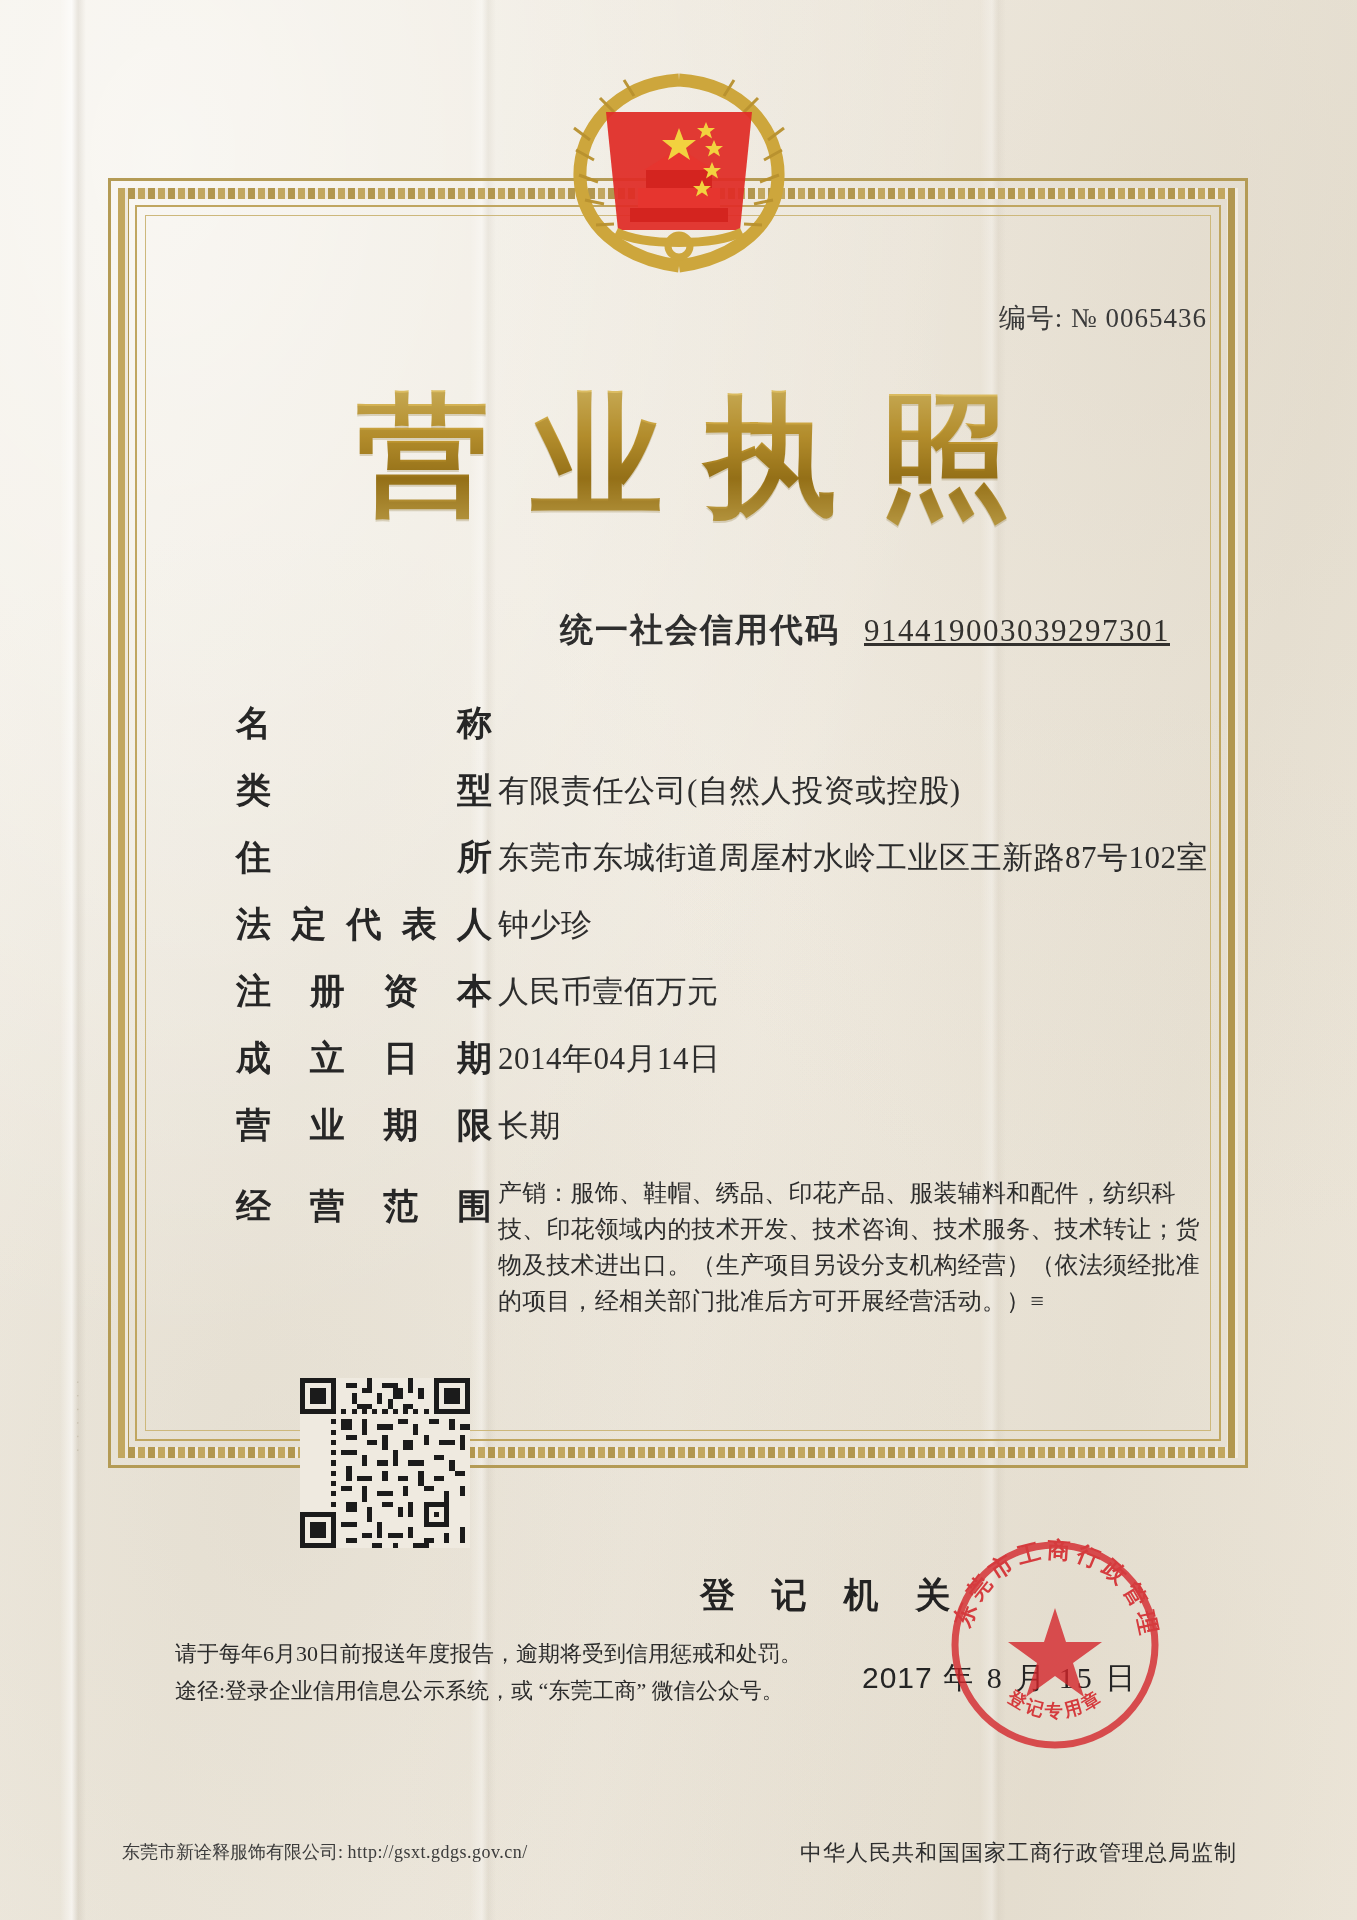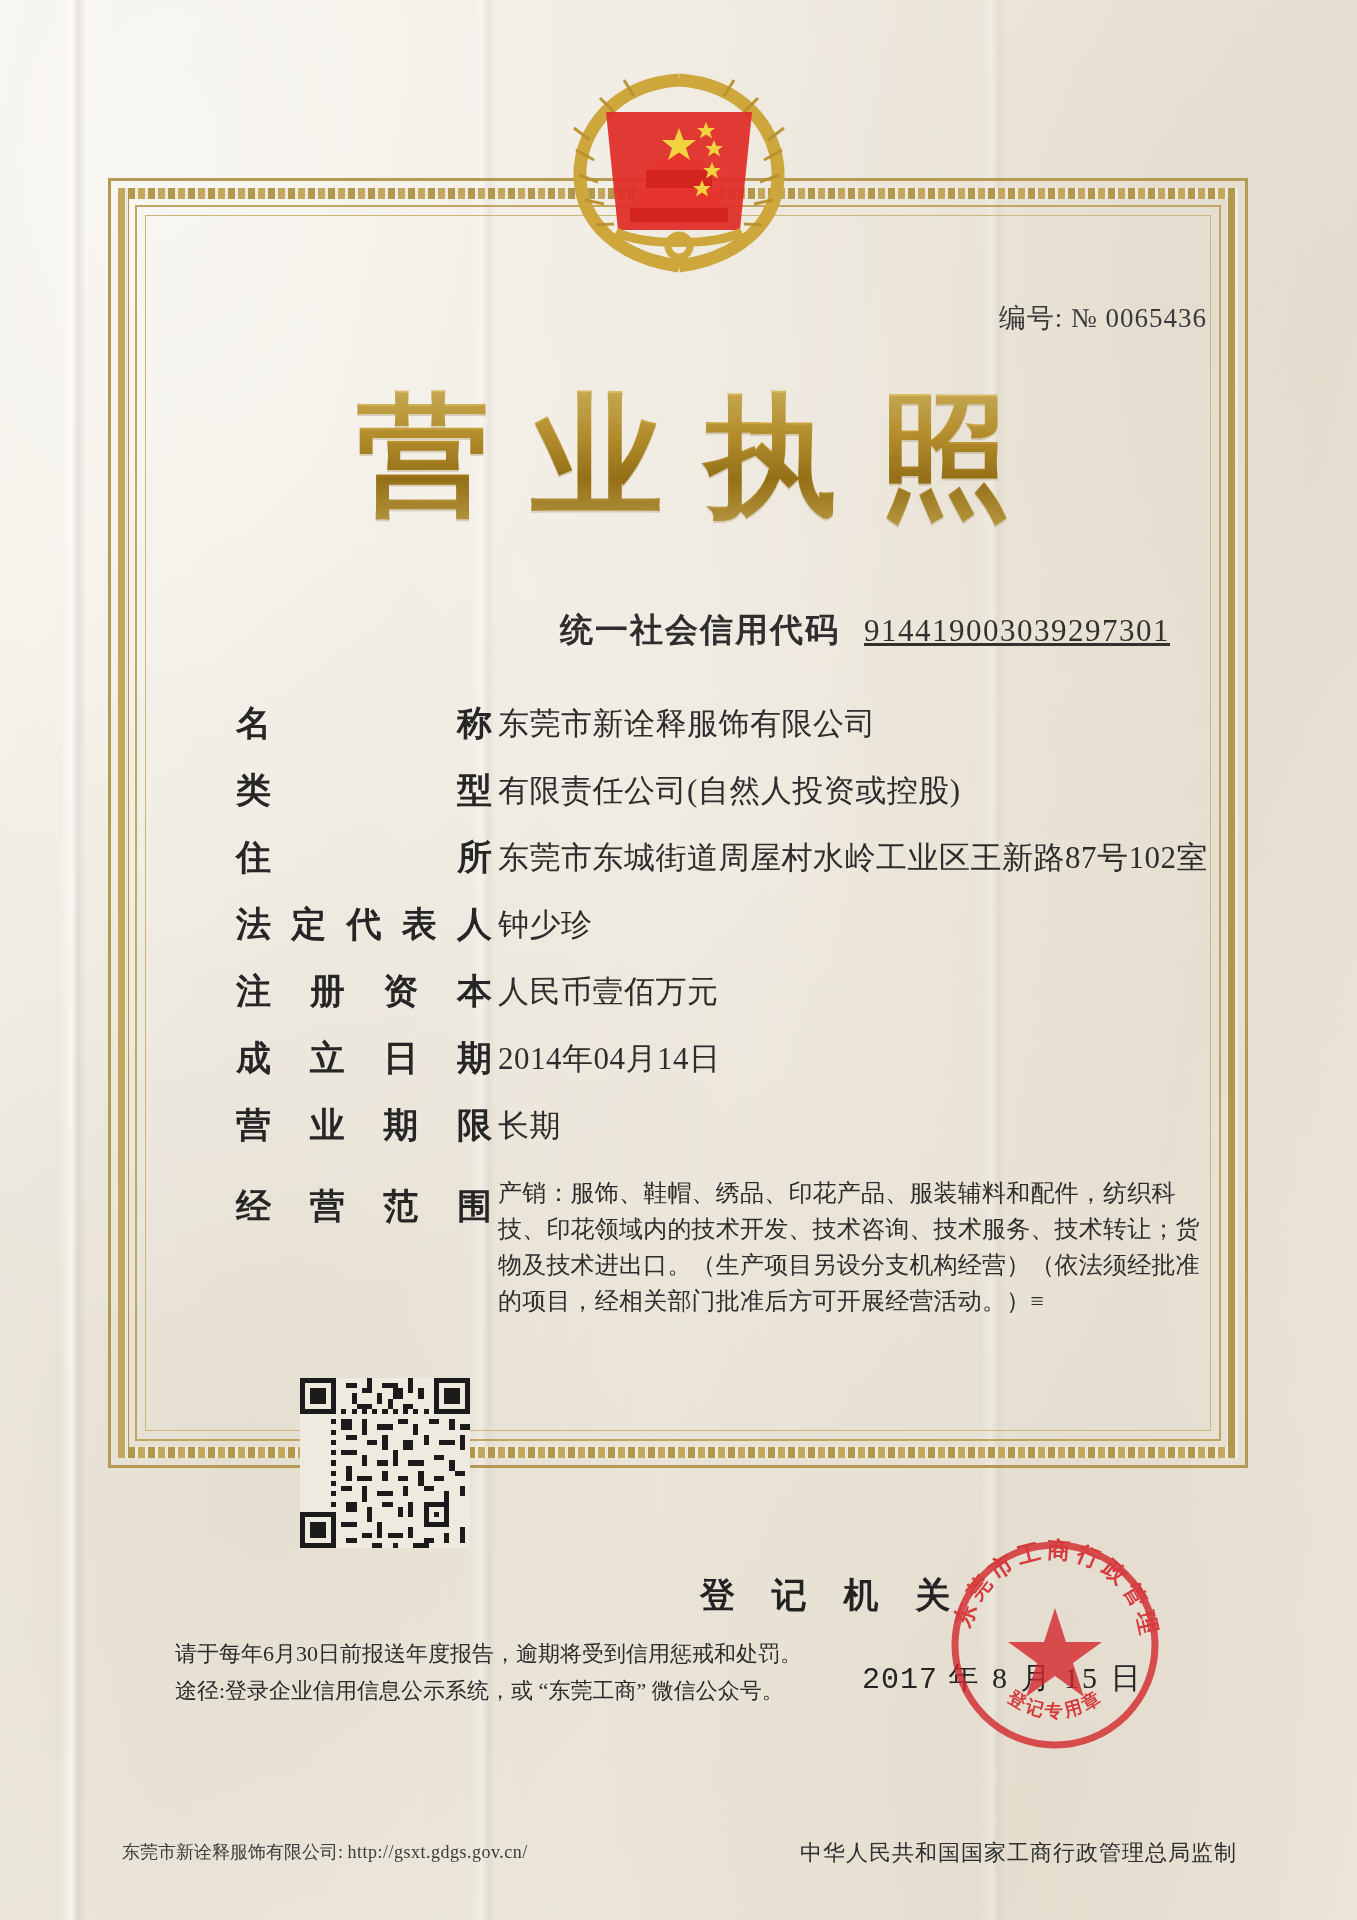--- a/index.html
+++ b/index.html
@@ -197,21 +197,21 @@
     color: #232323;
   }
   .reg-date {
     position: absolute;
     left: 862px;
     top: 1658px;
     font-size: 30px;
     color: #242424;
     letter-spacing: 3px;
   }
-  .reg-date .y { letter-spacing: 1px; font-family: Liberation Mono, monospace; }
+  .reg-date .y { letter-spacing: 1px; font-family: Liberation Sans, sans-serif; }
 
   
   .seal {
     position: absolute;
     left: 940px;
     top: 1530px;
     width: 230px;
     height: 230px;
     z-index: 8;
     opacity: .88;
@@ -316,21 +316,20 @@
   <div class="credit-value">914419003039297301</div>
 </div>
 
 <div class="fields">
 
   <div class="field">
     <div class="field-label">
       <span>名</span>
       <span>称</span>
     </div>
-    <div class="field-value">东莞市新诠释服饰有限公司</div>
   </div>
 
   <div class="field">
     <div class="field-label">
       <span>类</span>
       <span>型</span>
     </div>
     <div class="field-value">有限责任公司(自然人投资或控股)</div>
   </div>
 

